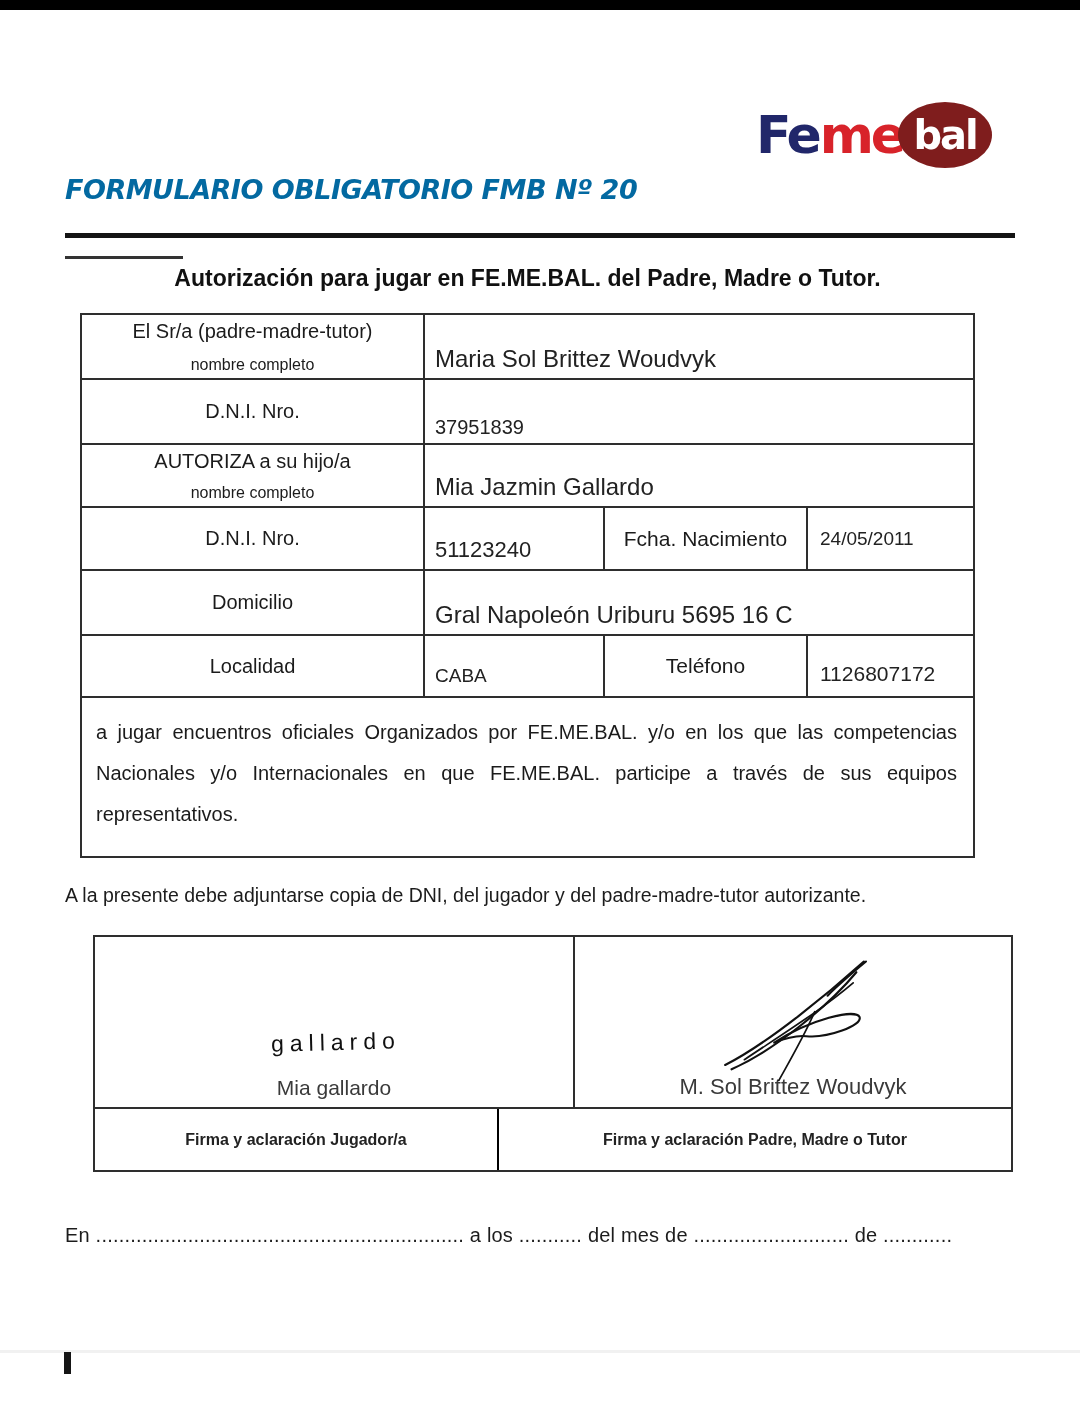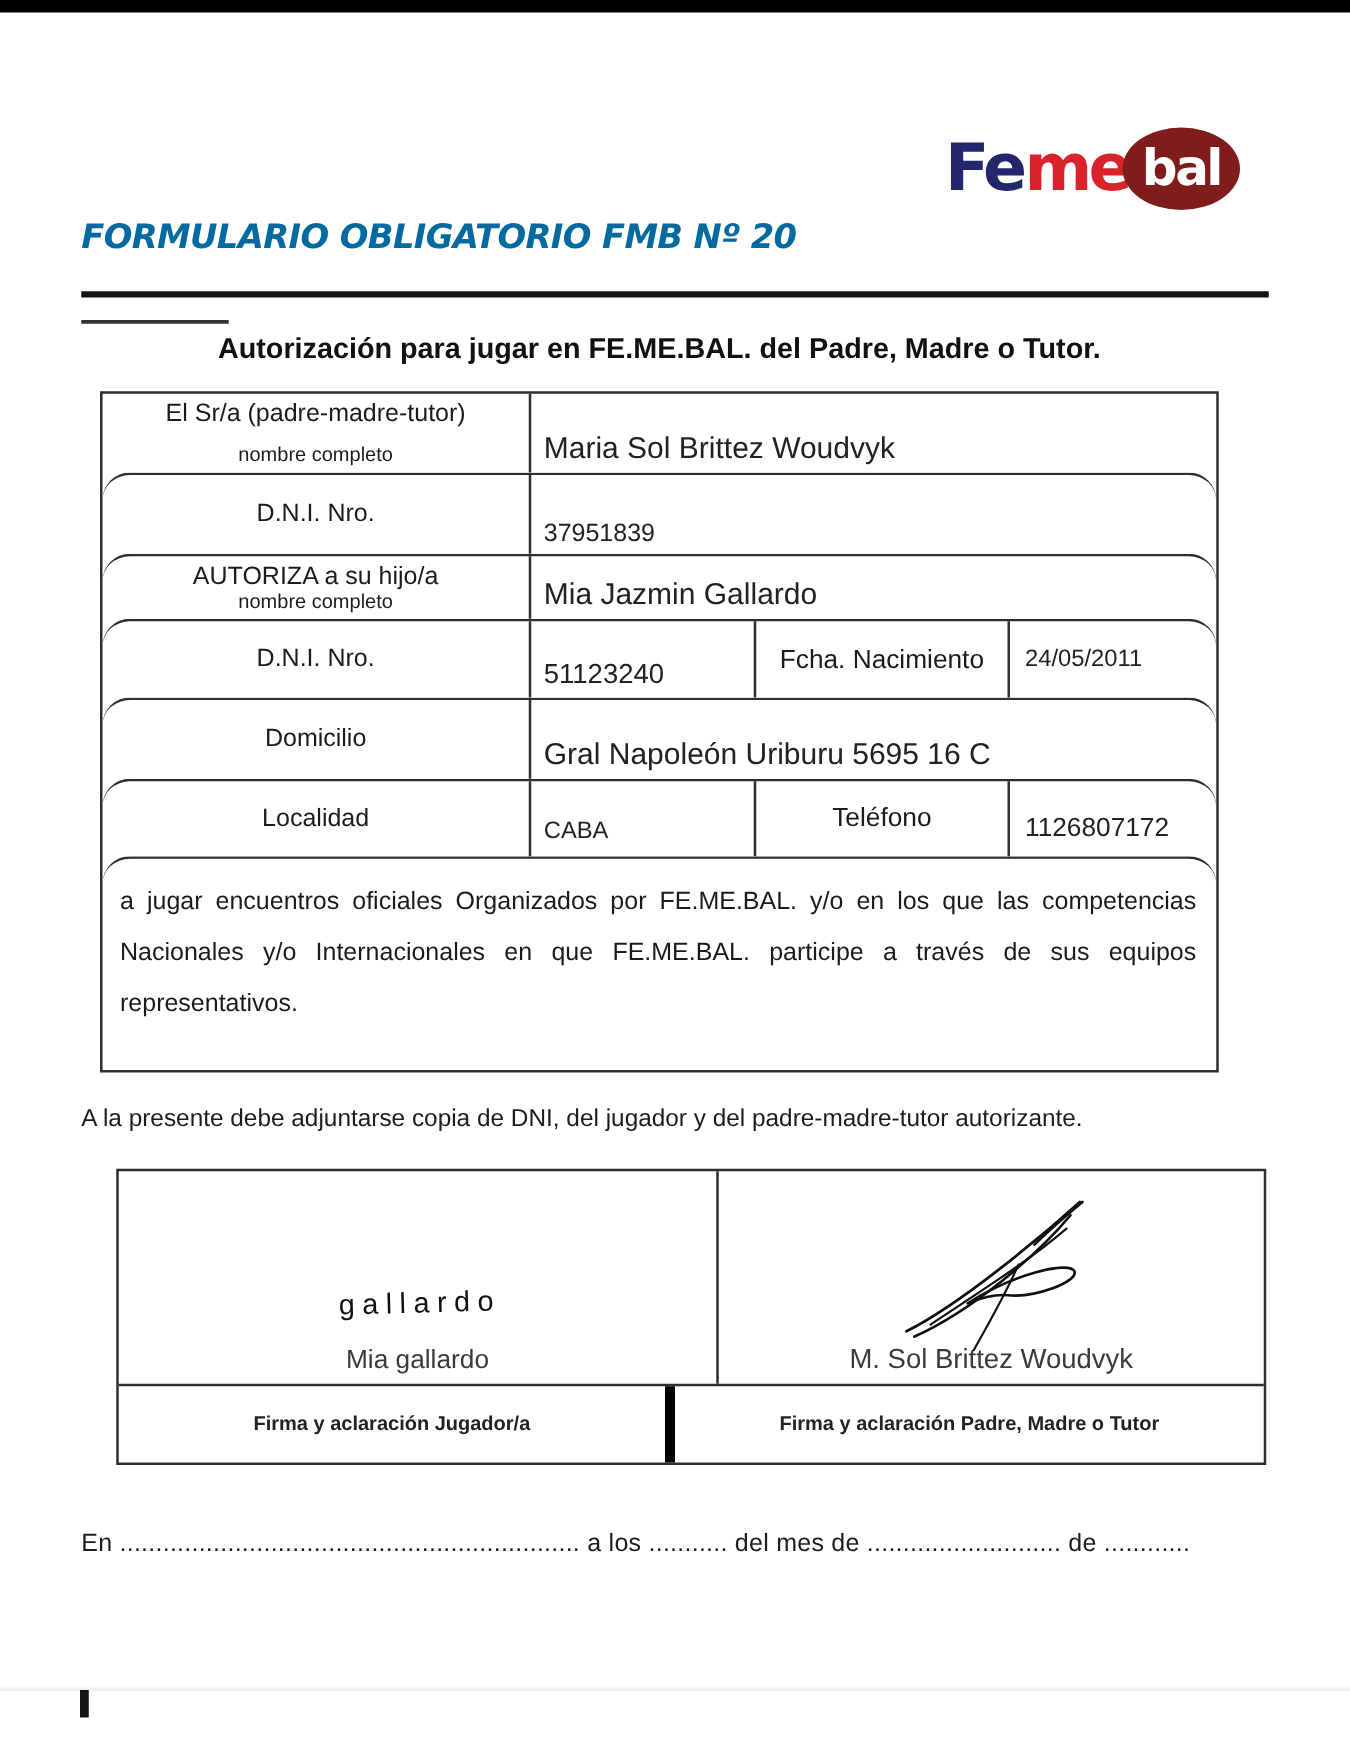--- a/index.html
+++ b/index.html
@@ -22,23 +22,23 @@
   .rule-thick { position:absolute; left:65px; top:233px; width:950px; height:5px; background:#141414; }
   .rule-short { position:absolute; left:65px; top:256px; width:118px; height:3px; background:#333; }
 
   .subtitle { position:absolute; left:80px; top:265px; width:895px; text-align:center;
               font-size:23px; font-weight:700; color:#111;
               text-decoration-thickness:2px; text-underline-offset:5px; }
 
   
   .atable { position:absolute; left:80px; top:313px; width:895px; height:545px;
             border:2px solid #2e2e2e; display:flex; flex-direction:column; background:#fff; }
-  .arow { display:flex; border-top:2px solid #2e2e2e;border-radius:22px; }
+  .arow { display:flex; border-top:2px solid #2e2e2e; }
   .arow.first { border-top:none; }
-  .r1 { height:63px; } .r2 { height:65px; } .r3 { height:52px; }
+  .r1 { height:63px; } .r2 { height:65px; } .r3 { height:63px; }
   .r4 { height:63px; } .r5 { height:65px; } .r6 { height:62px; }
   .r7 { flex:1; }
   .lcell { width:343px; border-right:2px solid #2e2e2e; }
   .lcell.two { display:flex; flex-direction:column; justify-content:space-between; align-items:center; padding:5px 0 4px; }
   .lcell.one { display:flex; align-items:center; justify-content:center; }
   .mainlabel { font-size:20px; color:#1b1b1b; }
   .sublabel { font-size:16px; color:#1b1b1b; }
   .vcell { flex:1; display:flex; align-items:flex-end; padding:0 16px 5px 10px; font-size:24px; color:#222; }
   .vcell.small { font-size:20px; padding-bottom:4px; }
   .ccell { display:flex; align-items:flex-end; padding:0 0 6px 10px; }
@@ -59,21 +59,21 @@
   .sig-bottom { height:63px; border-top:2px solid #2e2e2e; display:flex; }
   .sig-area { position:relative; display:flex; flex-direction:column; justify-content:flex-end; align-items:center; padding-bottom:7px; }
   .sig-left { width:480px; border-right:2px solid #2e2e2e; }
   .sig-right { flex:1; }
   .handwriting { position:absolute; left:176px; top:92px; font-size:23px; letter-spacing:6px;
                  transform:rotate(-1.5deg); color:#101010; }
   .typed-name { font-size:21px; color:#3a3a3a; }
   .typed-name.guardian { font-size:22px; }
   .scribble { position:absolute; left:128px; top:16px; }
   .cap-cell { display:flex; align-items:center; justify-content:center; font-size:16px; font-weight:600; color:#222; }
-  .cap-left { width:445px; border-right:8px solid #000000; }
+  .cap-left { width:404px; border-right:2px solid #000000; }
   .cap-right { flex:1; }
 
   .dateline { position:absolute; left:65px; top:1224px; width:960px; font-size:20px; color:#1c1c1c; letter-spacing:0.2px; white-space:nowrap; }
 
   .footer-line { position:absolute; left:0; top:1350px; width:1080px; height:3px; background:#f1f1f1; }
   .cursor-tick { position:absolute; left:64px; top:1352px; width:7px; height:22px; background:#151515; }
 </style>
 </head>
 <body>
 

